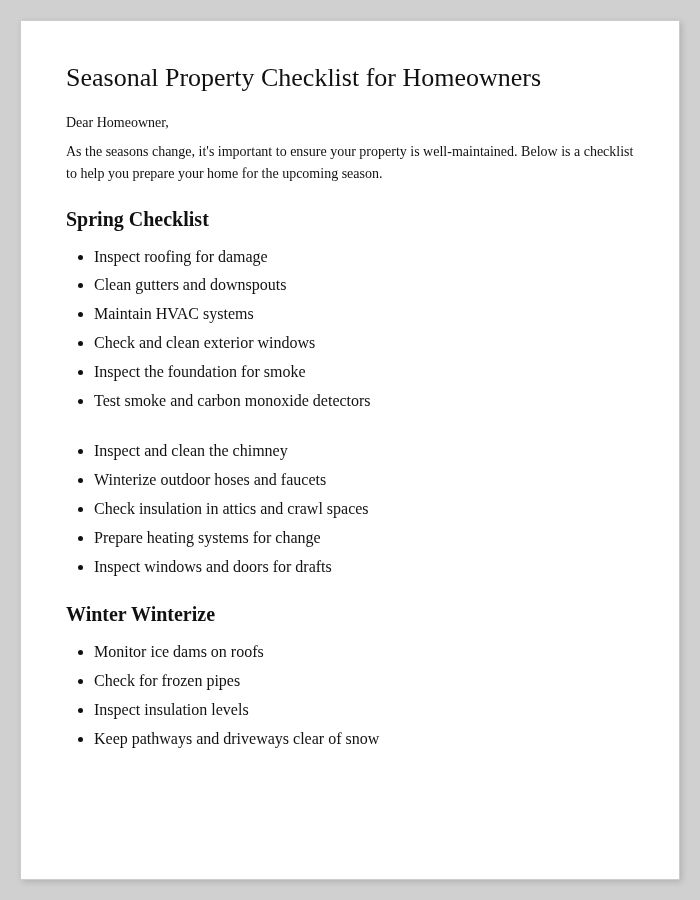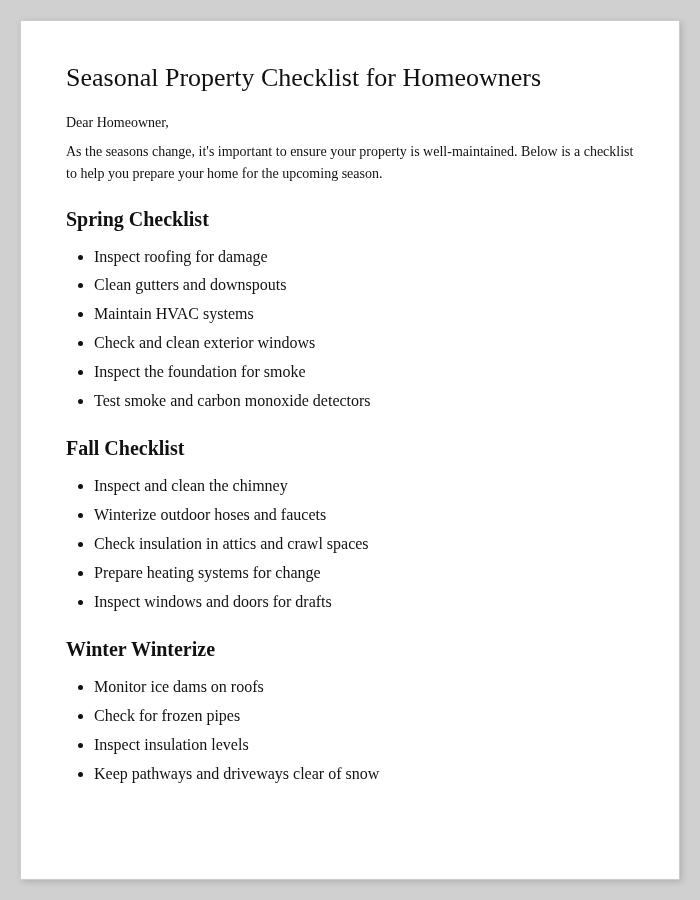--- a/index.html
+++ b/index.html
@@ -93,21 +93,20 @@
       <li>Check and clean exterior windows</li>
       <li>Inspect the foundation for smoke</li>
       <li>Test smoke and carbon monoxide detectors</li>
     </ul>
   </div>
 
   <div class="checklist-section">
   </div>
 
   <div class="checklist-section">
-    <h2 class="section-title">Fall Checklist</h2>
     <ul class="checklist">
       <li>Inspect and clean the chimney</li>
       <li>Winterize outdoor hoses and faucets</li>
       <li>Check insulation in attics and crawl spaces</li>
       <li>Prepare heating systems for change</li>
       <li>Inspect windows and doors for drafts</li>
     </ul>
   </div>
 
   <div class="checklist-section">

